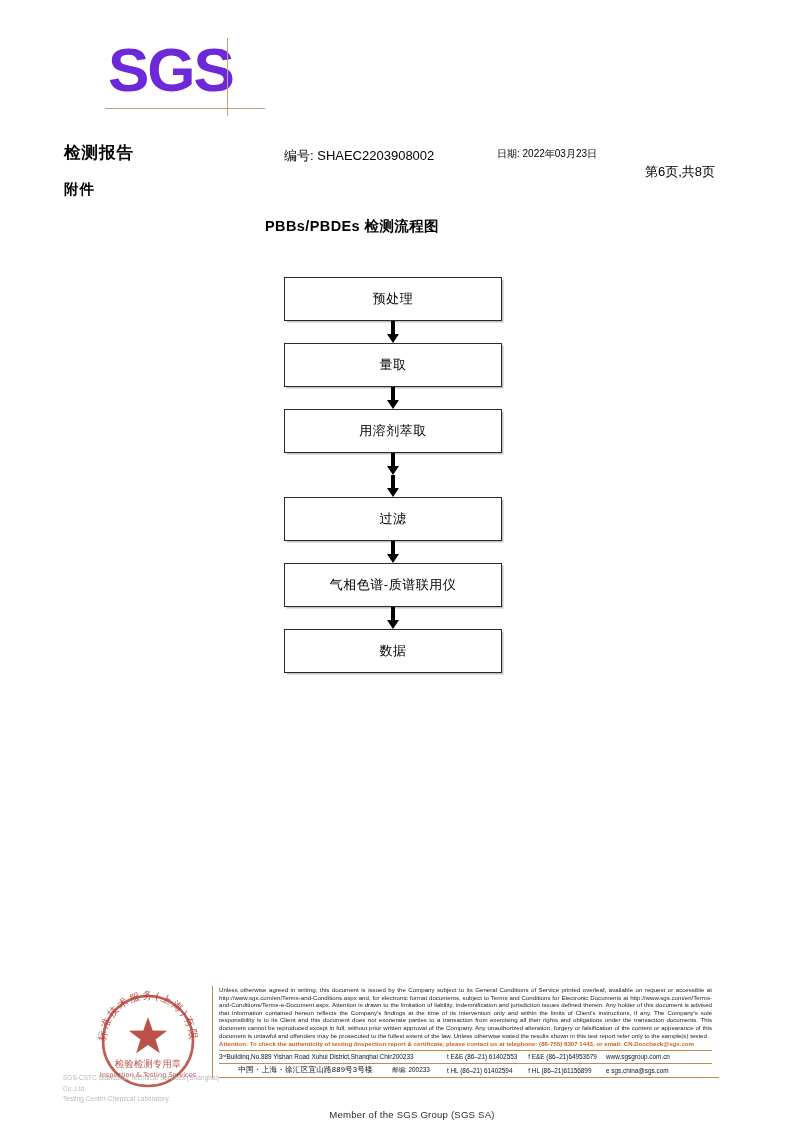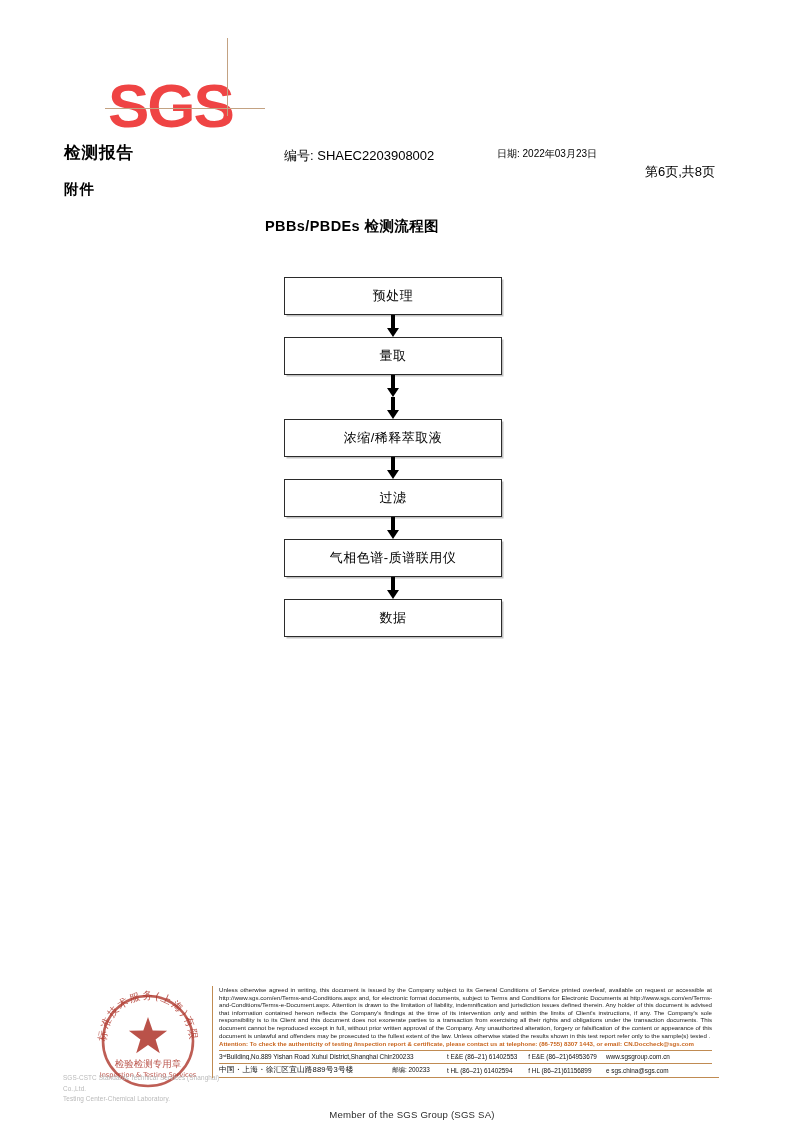--- a/index.html
+++ b/index.html
@@ -25,23 +25,22 @@
     height: 78px;
   }
   .logo-text {
     position: absolute;
     left: 0;
     top: -4px;
     font-family: "Liberation Sans", "DejaVu Sans", sans-serif;
     font-weight: bold;
     font-size: 62px;
     letter-spacing: -2px;
-    color: #ef4444;
+    color: #6d28d9;
     line-height: 72px;
-    margin-top: 36px;
   }
   .logo-vline {
     position: absolute;
     left: 119px;
     top: 0px;
     width: 1.4px;
     height: 78px;
     background: #c3a282;
   }
   .logo-hline {
@@ -106,21 +105,21 @@
     left: 284px;
     top: 277px;
     width: 220px;
   }
   .flow-row {
     position: relative;
   }
   .flow-box {
     position: relative;
     width: 218px;
-    height: 38px;
+    height: 44px;
     border: 1.2px solid #2b2b2b;
     box-sizing: border-box;
     background: #ffffff;
     box-shadow: 2px 2px 0 -0.5px rgba(120,120,120,0.45);
     display: flex;
     align-items: center;
     justify-content: center;
     font-size: 13px;
     color: #000;
     letter-spacing: 0.5px;
@@ -202,21 +201,21 @@
   }
   .addr-row {
     display: flex;
     align-items: center;
     height: 12px;
     font-size: 6.4px;
     color: #111;
     white-space: nowrap;
   }
   .addr-row.bot { border-top: 1.1px solid #c08b52; height: 13px; }
-  .c-addr { width: 196px; overflow: hidden; }
+  .c-addr { width: 196px; overflow: hidden; text-align: center; }
   .c-zip  { width: 62px; }
   .c-t1   { width: 92px; }
   .c-t2   { width: 88px; }
   .c-web  { width: 120px; }
   .addr-cn { font-size: 7.6px; letter-spacing: 0.2px; }
   .addr-under {
     border-top: 1.1px solid #c08b52;
     width: 500px;
   }
   .member {
@@ -258,28 +257,28 @@
   </div>
 
   <div class="flow-row">
     <div class="flow-box">量取</div>
   </div>
   <div class="flow-arrow">
     <div class="shaft"></div>
     <div class="head"></div>
   </div>
 
-  <div class="flow-arrow">
-    <div class="shaft"></div>
-    <div class="head"></div>
-  </div>
-
-  <div class="flow-row">
-    <div class="flow-box">浓缩/稀释萃取液</div>
-  </div>
+  <div class="flow-row">
+    <div class="flow-box">用溶剂萃取</div>
+  </div>
+  <div class="flow-arrow">
+    <div class="shaft"></div>
+    <div class="head"></div>
+  </div>
+
   <div class="flow-arrow">
     <div class="shaft"></div>
     <div class="head"></div>
   </div>
 
   <div class="flow-row">
     <div class="flow-box">过滤</div>
   </div>
   <div class="flow-arrow">
     <div class="shaft"></div>

